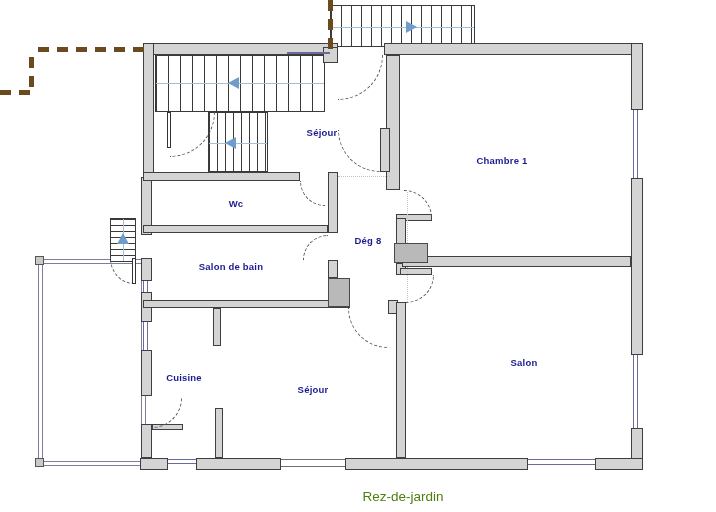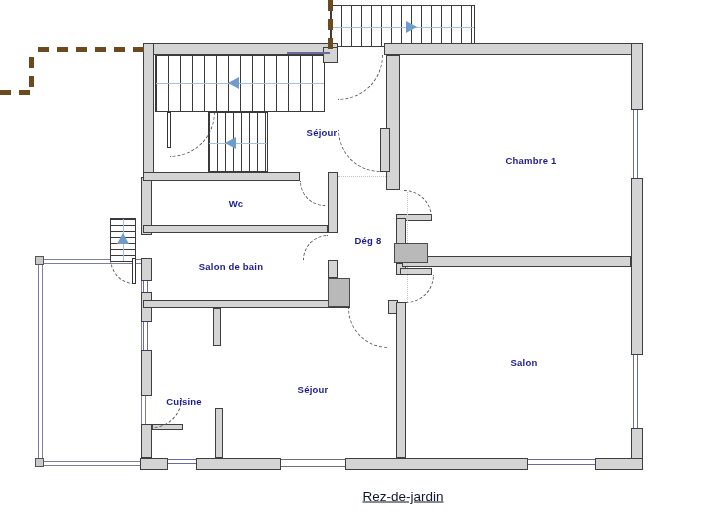--- a/index.html
+++ b/index.html
@@ -24,21 +24,21 @@
   .win-h{position:absolute;background:#fff;border-top:1px solid #6a6a9c;border-bottom:1px solid #6a6a9c;box-sizing:border-box;}
   .win-h.gray{border-top-color:#6f6f6f;border-bottom-color:#6f6f6f;}
   .dash-h{position:absolute;height:5px;background-image:repeating-linear-gradient(to right,#6b4a1f 0 11px,transparent 11px 19px);}
   .dash-v{position:absolute;width:5px;background-image:repeating-linear-gradient(to bottom,#6b4a1f 0 11px,transparent 11px 19px);}
   .dot-h{position:absolute;height:0;border-top:1px dotted #c2c2c2;}
   .dot-v{position:absolute;width:0;border-left:1px dotted #c2c2c2;}
   .terr{position:absolute;border:1px solid #7d7d9e;box-sizing:border-box;}
   .bracket{position:absolute;background:#c9c9c9;border:1px solid #555;box-sizing:border-box;}
   .room-label{position:absolute;transform:translate(-50%,-50%);color:#1b1b91;
      font-size:9.5px;font-weight:bold;letter-spacing:.2px;white-space:nowrap;}
-  .caption{position:absolute;transform:translate(-50%,-50%);color:#0f172a;font-size:13.5px;white-space:nowrap;text-decoration:underline;}
+  .caption{position:absolute;transform:translate(-50%,-50%);color:#4d7c0f;font-size:13.5px;white-space:nowrap;}
 </style>
 </head>
 <body>
 
 <div id="plan">
 
   <div class="terr" style="left:38px;top:259px;width:108px;height:207px;"></div>
   <div class="terr" style="left:42px;top:263px;width:100px;height:199px;"></div>
   <div class="bracket" style="left:35px;top:256px;width:9px;height:9px;"></div>
   <div class="bracket" style="left:35px;top:458px;width:9px;height:9px;"></div>
@@ -124,23 +124,23 @@
   <div class="dot-h" style="left:338px;top:176px;width:52px;"></div>
   <div class="dot-v" style="left:407px;top:192px;height:51px;"></div>
   <div class="dot-v" style="left:407px;top:263px;height:39px;"></div>
 
   <div class="dash-h" style="left:38px;top:47px;width:107px;"></div>
   <div class="dash-v" style="left:29px;top:57px;height:31px;"></div>
   <div class="dash-h" style="left:0;top:90px;width:30px;"></div>
   <div class="dash-v" style="left:328px;top:0;height:50px;"></div>
 
   <div class="room-label" style="left:322px;top:132px;">Séjour</div>
-  <div class="room-label" style="left:531px;top:160px;">Chambre 1</div>
+  <div class="room-label" style="left:502px;top:160px;">Chambre 1</div>
   <div class="room-label" style="left:236px;top:203px;">Wc</div>
   <div class="room-label" style="left:368px;top:240px;">Dég 8</div>
   <div class="room-label" style="left:231px;top:266px;">Salon de bain</div>
-  <div class="room-label" style="left:184px;top:377px;margin-top:24px;">Cuisine</div>
+  <div class="room-label" style="left:184px;top:377px;">Cuisine</div>
   <div class="room-label" style="left:313px;top:389px;">Séjour</div>
   <div class="room-label" style="left:524px;top:362px;">Salon</div>
 
   <div class="caption" style="left:403px;top:496px;">Rez-de-jardin</div>
 
 </div>
 
 </body></html>

